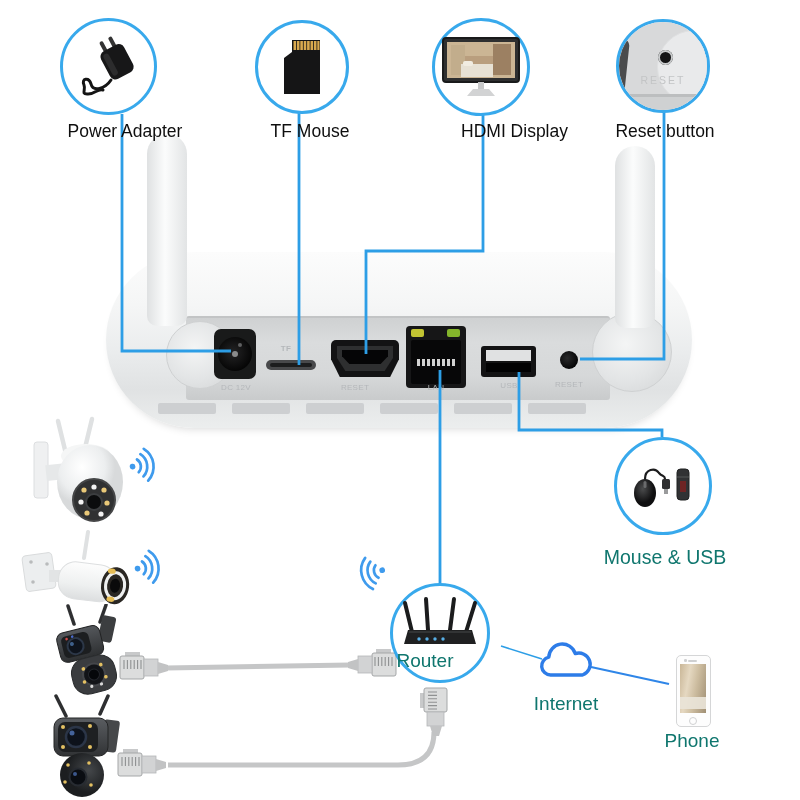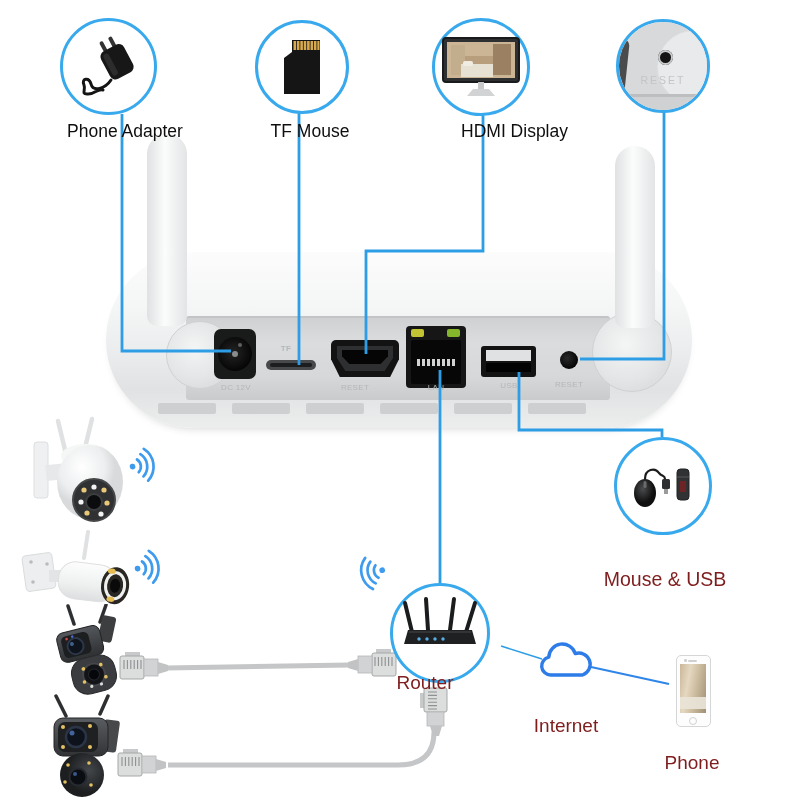--- a/index.html
+++ b/index.html
@@ -3,21 +3,21 @@
 <meta charset="utf-8">
 <style>
   html,body{margin:0;padding:0;background:#ffffff;}
   #canvas{position:relative;width:800px;height:800px;background:#ffffff;overflow:hidden;
           font-family:"Liberation Sans",sans-serif;}
   .abs{position:absolute;}
   
   .ccircle{position:absolute;border:3px solid #38a9ec;border-radius:50%;background:#ffffff;
            display:flex;align-items:center;justify-content:center;box-sizing:border-box;z-index:30;}
   .lbl{position:absolute;color:#0e0e0e;text-align:center;font-size:17.5px;z-index:31;}
-  .lbl2{position:absolute;color:#7f1d1d;text-align:center;font-size:19px;z-index:31;margin-top:22px;}
+  .lbl2{position:absolute;color:#0f766e;text-align:center;font-size:19px;z-index:31;}
   
   .ant{position:absolute;background:linear-gradient(90deg,#dfe1e2 0%,#fbfcfc 45%,#e2e4e5 100%);
        border-radius:20px 20px 10px 10px;z-index:12;}
   .body{position:absolute;left:106px;top:252px;width:586px;height:176px;border-radius:88px;
         background:linear-gradient(180deg,#fcfcfc 0%,#f5f6f6 30%,#ebedee 55%,#e0e2e3 78%,#eceeee 100%);
         box-shadow:0 6px 10px -6px rgba(0,0,0,0.18);z-index:5;}
   .panel{position:absolute;left:186px;top:316px;width:424px;height:82px;
          background:linear-gradient(180deg,#cfd1d2 0%,#dadcdd 30%,#d6d8d9 70%,#c9cbcc 100%);
          border-top:2px solid #c2c4c5;border-radius:3px;z-index:6;}
   .boss{position:absolute;border-radius:50%;z-index:7;
@@ -166,21 +166,21 @@
     <svg class="icon-svg" width="62" height="62" viewBox="0 0 62 62">
       <g transform="rotate(-28 37 24)">
         <rect x="31" y="1" width="4" height="12" rx="2" fill="#333333"></rect>
         <rect x="41" y="1" width="4" height="12" rx="2" fill="#333333"></rect>
         <rect x="25" y="11" width="26" height="31" rx="6" fill="#171718"></rect>
         <rect x="28" y="14" width="6" height="24" rx="3" fill="#2c2c2d"></rect>
       </g>
       <path d="M33,44 C27,53 15,56 13,48 C11,41 3,42 6,49 C8,54 3,58 9,58 C17,59 19,52 25,54" stroke="#141414" stroke-width="3" fill="none" stroke-linecap="round"></path>
     </svg>
   </div>
-  <div class="lbl" style="left:45px;top:121px;width:160px;">Phone Adapter</div>
+  <div class="lbl" style="left:45px;top:121px;width:160px;">Power Adapter</div>
 
   <div class="ccircle" style="left:255px;top:20px;width:94px;height:94px;">
     <svg class="icon-svg" width="44" height="58" viewBox="0 0 44 58">
       <path d="M12,2 H40 V56 H4 V20 L12,14 Z" fill="#151516"></path>
       <g fill="#d9a94e">
         <rect x="13.5" y="3" width="2.6" height="9"></rect>
           <rect x="16.9" y="3" width="2.6" height="9"></rect>
         <rect x="20.3" y="3" width="2.6" height="9"></rect>
           <rect x="23.7" y="3" width="2.6" height="9"></rect>
         <rect x="27.1" y="3" width="2.6" height="9"></rect>
@@ -210,20 +210,21 @@
   <div class="ccircle" style="left:616px;top:19px;width:94px;height:94px;padding:0;">
     <div class="reset-photo">
       <div class="bossr"></div>
       <div class="sliver"></div>
       <div class="band"></div>
       <div class="bfoot"></div>
       <div class="dot"></div>
       <div class="rtext">RESET</div>
     </div>
   </div>
+  <div class="lbl" style="left:585px;top:121px;width:160px;">Reset button</div>
 
   <div class="ccircle" style="left:614px;top:437px;width:98px;height:98px;">
     <svg class="icon-svg" width="64" height="50" viewBox="0 0 64 50">
       <defs>
         <radialGradient id="mg" cx="40%" cy="35%">
             <stop offset="0%" stop-color="#4b4c4d"></stop>
             <stop offset="100%" stop-color="#0f0f10"></stop>
           </radialGradient>
       </defs>
       <path d="M14,18 C14,8 24,6 28,12 C31,16 34,14 34,18" stroke="#1c1c1d" stroke-width="2.2" fill="none" stroke-linecap="round"></path>

